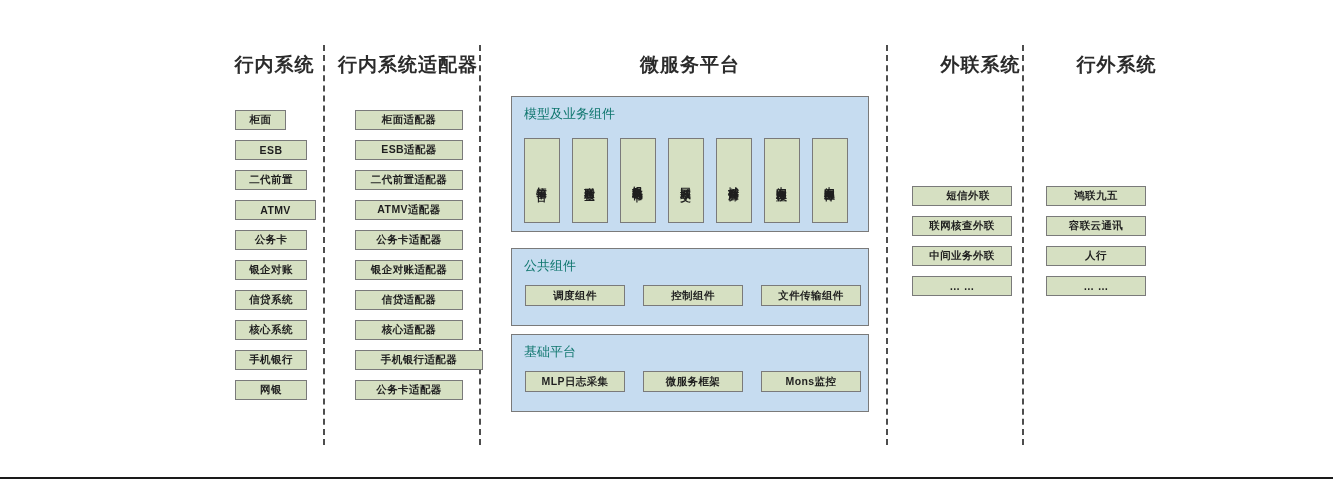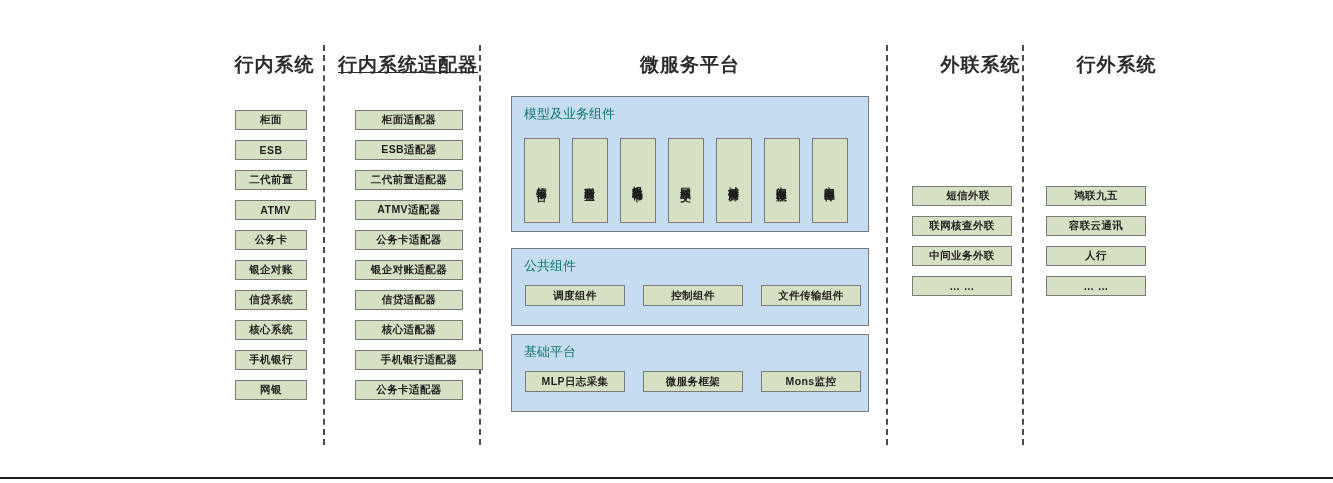--- a/index.html
+++ b/index.html
@@ -95,31 +95,31 @@
 </style>
 </head>
 <body>
 
 <div id="canvas">
     <div class="vsep" style="left: 323px;"></div>
     <div class="vsep" style="left: 479px;"></div>
     <div class="vsep" style="left: 886px;"></div>
     <div class="vsep" style="left: 1022px;"></div>
     <div class="col-title" style="left: 232px; top: 52px; width: 85px;">行内系统</div>
-    <div class="node" style="left: 235px; top: 110px; width: 72px; height: 20px;">柜面</div>
+    <div class="node" style="left: 235px; top: 110px; width: 51px; height: 20px;">柜面</div>
     <div class="node" style="left: 235px; top: 140px; width: 72px; height: 20px;">ESB</div>
     <div class="node" style="left: 235px; top: 170px; width: 72px; height: 20px;">二代前置</div>
     <div class="node" style="left: 235px; top: 200px; width: 81px; height: 20px;">ATMV</div>
     <div class="node" style="left: 235px; top: 230px; width: 72px; height: 20px;">公务卡</div>
     <div class="node" style="left: 235px; top: 260px; width: 72px; height: 20px;">银企对账</div>
     <div class="node" style="left: 235px; top: 290px; width: 72px; height: 20px;">信贷系统</div>
     <div class="node" style="left: 235px; top: 320px; width: 72px; height: 20px;">核心系统</div>
     <div class="node" style="left: 235px; top: 350px; width: 72px; height: 20px;">手机银行</div>
     <div class="node" style="left: 235px; top: 380px; width: 72px; height: 20px;">网银</div>
-    <div class="col-title" style="left: 337px; top: 52px; width: 142px; text-decoration: underline;">行内系统适配器</div>
+    <div class="col-title" style="left: 337px; top: 52px; width: 142px;">行内系统适配器</div>
     <div class="node" style="left: 355px; top: 110px; width: 108px; height: 20px;">柜面适配器</div>
     <div class="node" style="left: 355px; top: 140px; width: 108px; height: 20px;">ESB适配器</div>
     <div class="node" style="left: 355px; top: 170px; width: 108px; height: 20px;">二代前置适配器</div>
     <div class="node" style="left: 355px; top: 200px; width: 108px; height: 20px;">ATMV适配器</div>
     <div class="node" style="left: 355px; top: 230px; width: 108px; height: 20px;">公务卡适配器</div>
     <div class="node" style="left: 355px; top: 260px; width: 108px; height: 20px;">银企对账适配器</div>
     <div class="node" style="left: 355px; top: 290px; width: 108px; height: 20px;">信贷适配器</div>
     <div class="node" style="left: 355px; top: 320px; width: 108px; height: 20px;">核心适配器</div>
     <div class="node" style="left: 355px; top: 350px; width: 128px; height: 20px;">手机银行适配器</div>
     <div class="node" style="left: 355px; top: 380px; width: 108px; height: 20px;">公务卡适配器</div>

